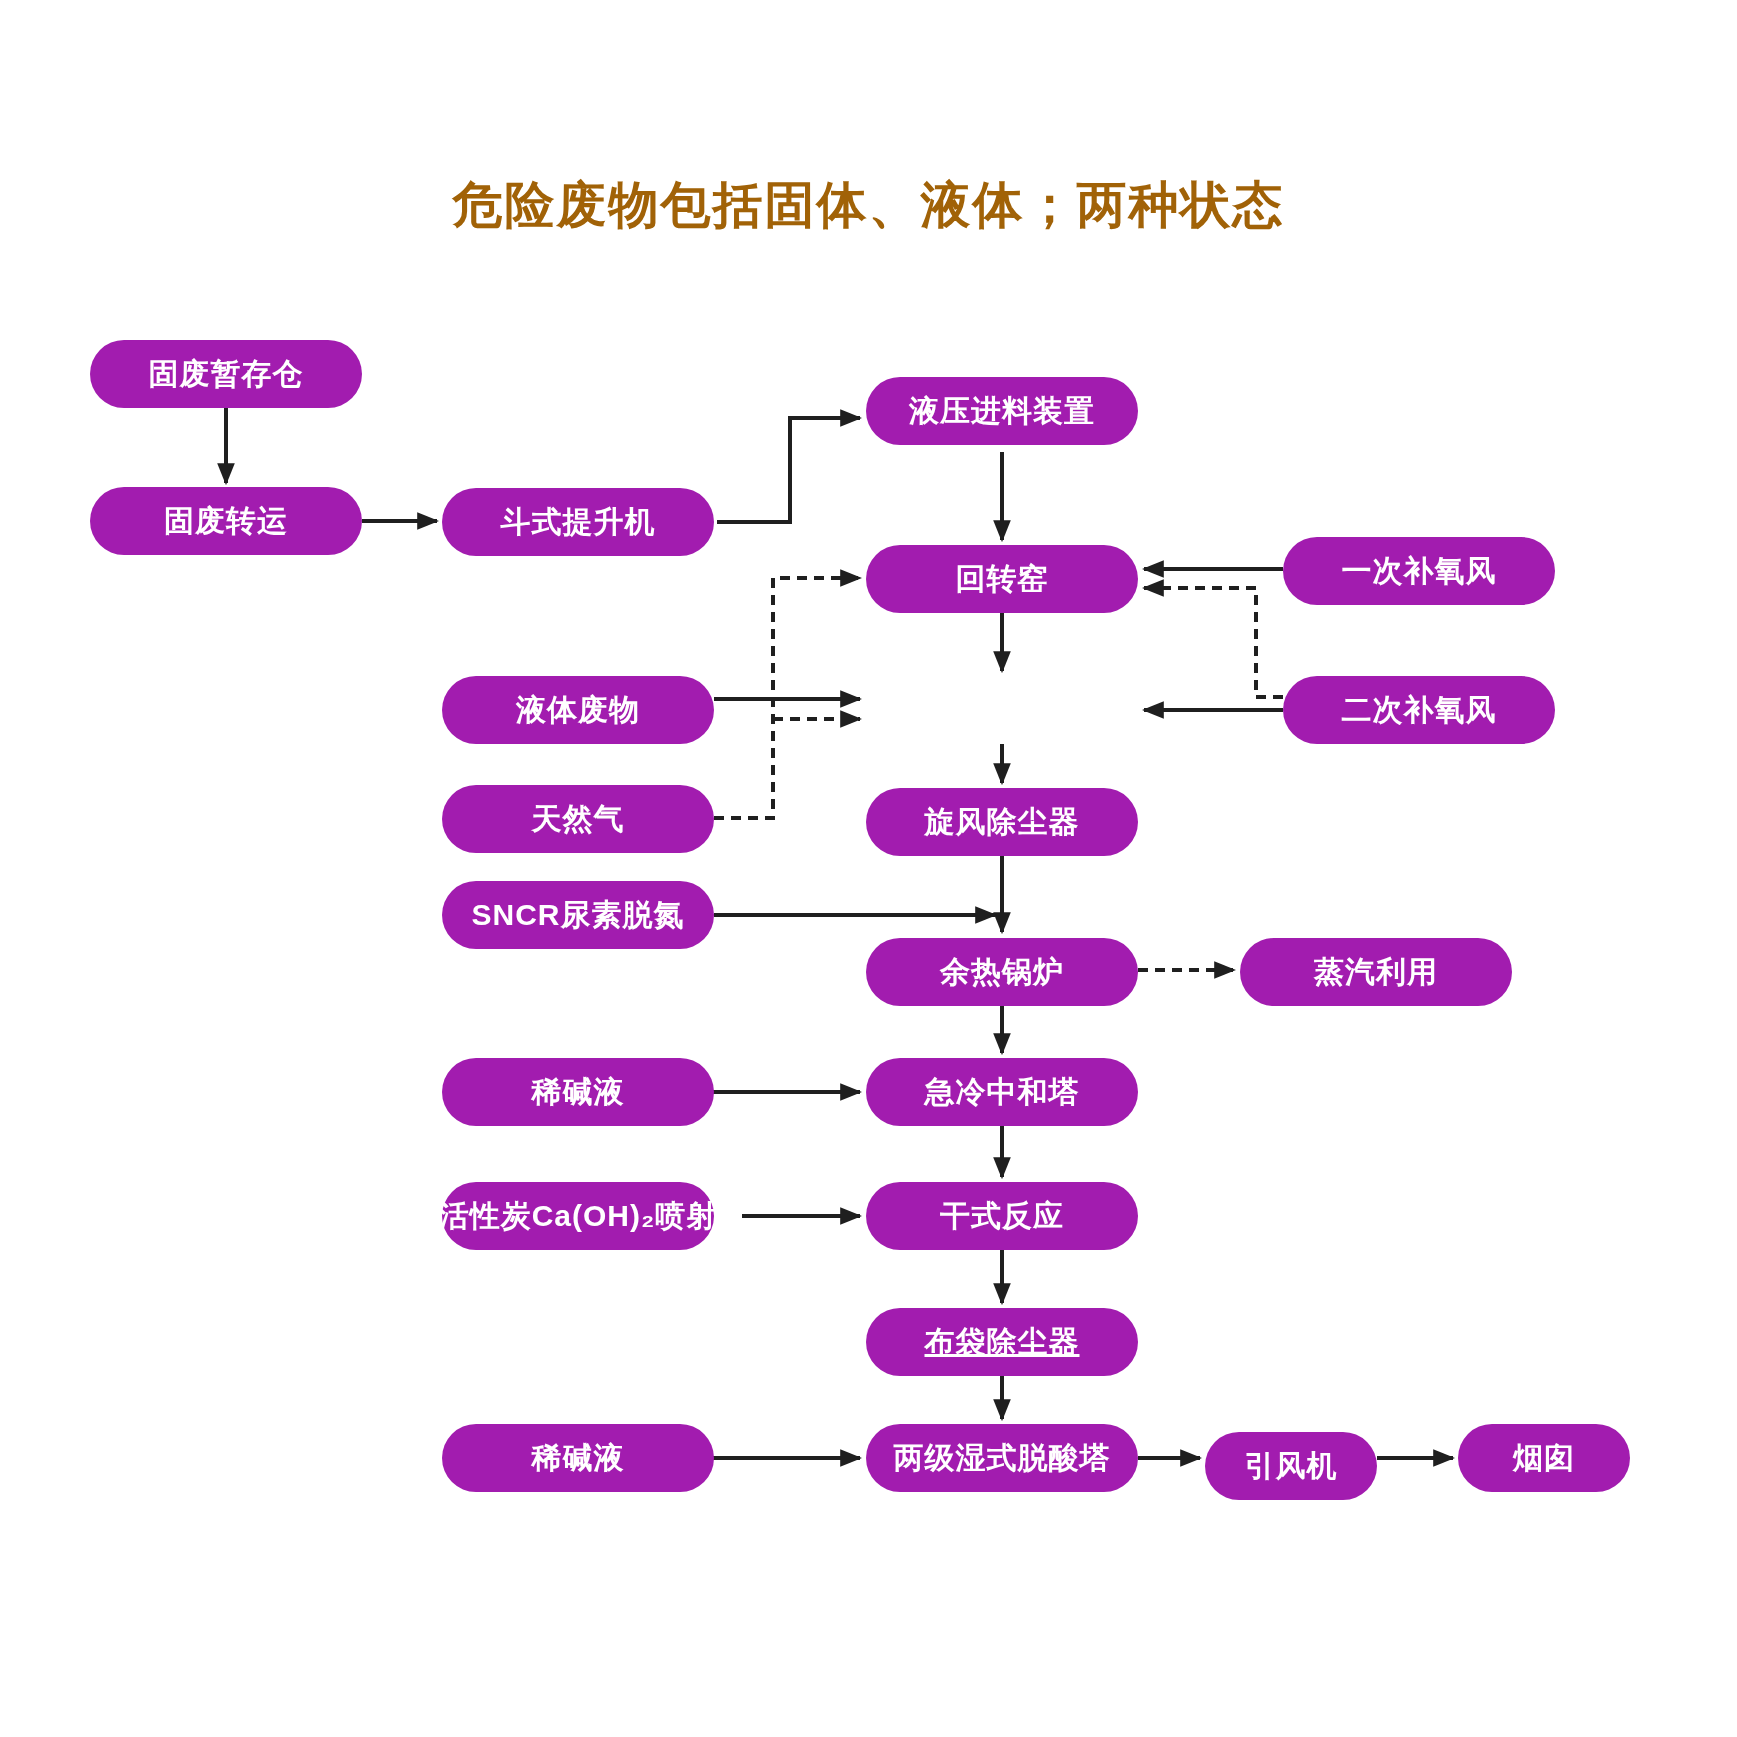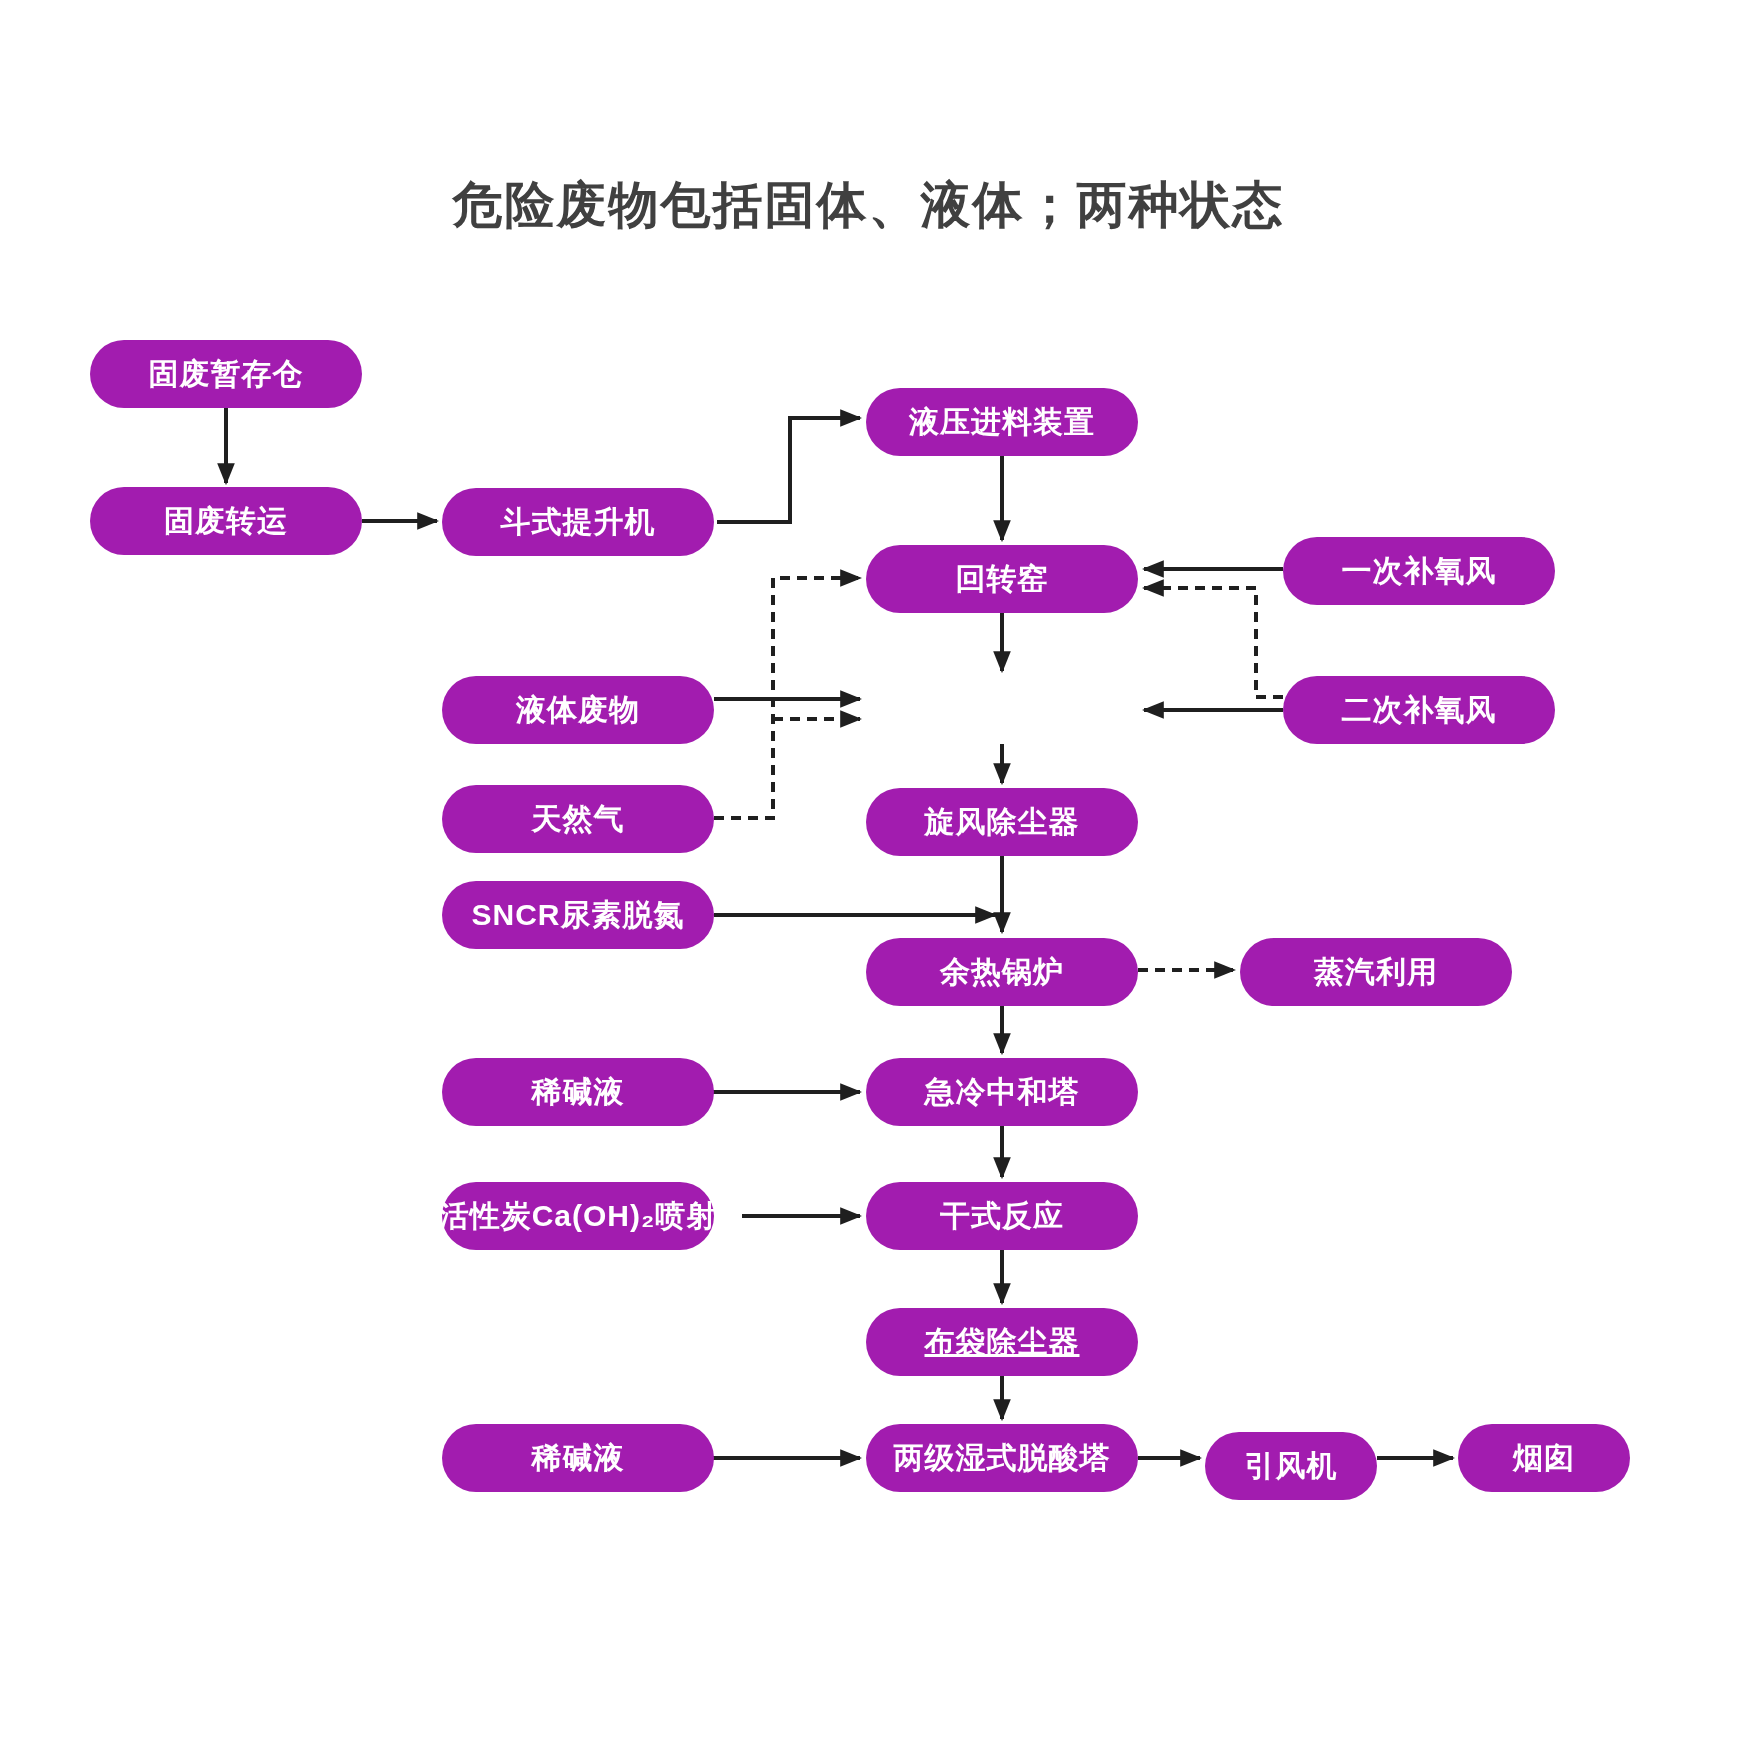--- a/index.html
+++ b/index.html
@@ -9,21 +9,21 @@
     background:#ffffff;
     font-family:"Liberation Sans","DejaVu Sans",sans-serif;
     overflow:hidden;
   }
   #title{
     position:absolute;
     left:0;right:0;top:172px;
     text-align:center;
     font-size:50px;
     font-weight:bold;
-    color:#404040;
+    color:#a16207;
     letter-spacing:2px;
     white-space:nowrap;
   }
   .node{
     position:absolute;
     height:68px;
     border-radius:34px;
     background:#a21caf;
     color:#ffffff;
     font-size:30px;
@@ -83,21 +83,21 @@
     <path class="edge" d="M1283,569 L1144,569" marker-end="url(#arrow)"></path>
     <path class="edge" d="M1283,710 L1144,710" marker-end="url(#arrow)"></path>
     <path class="edge" d="M714,699 L860,699" marker-end="url(#arrow)"></path>
 
     <path class="edge dashed" d="M714,818 L773,818 L773,578 L860,578" marker-end="url(#arrow)"></path>
     <path class="edge dashed" d="M773,719 L860,719" marker-end="url(#arrow)"></path>
     <path class="edge dashed" d="M1283,697 L1256,697 L1256,588 L1144,588" marker-end="url(#arrow)"></path>
     <path class="edge dashed" d="M1138,970 L1234,970" marker-end="url(#arrow)"></path>
   </svg>
 
-  <div class="node w-std" style="left:866px;top:388px;text-align:center;">液压进料装置</div>
+  <div class="node w-std" style="left:866px;top:377px;text-align:center;">液压进料装置</div>
   <div class="node w-std" style="left:866px;top:545px;">回转窑</div>
   <div class="node w-std" style="left:866px;top:788px;">旋风除尘器</div>
   <div class="node w-std" style="left:866px;top:938px;">余热锅炉</div>
   <div class="node w-std" style="left:866px;top:1058px;">急冷中和塔</div>
   <div class="node w-std" style="left:866px;top:1182px;">干式反应</div>
   <div class="node w-std" style="left:866px;top:1308px;text-decoration:underline;">布袋除尘器</div>
   <div class="node w-std" style="left:866px;top:1424px;">两级湿式脱酸塔</div>
 
   <div class="node w-std" style="left:90px;top:340px;">固废暂存仓</div>
   <div class="node w-std" style="left:90px;top:487px;">固废转运</div>

